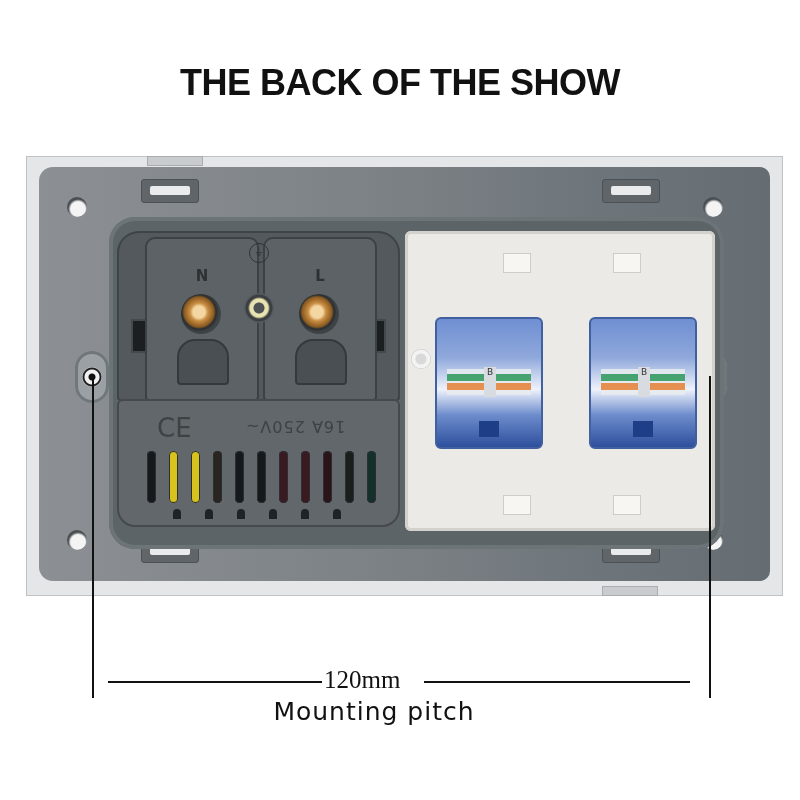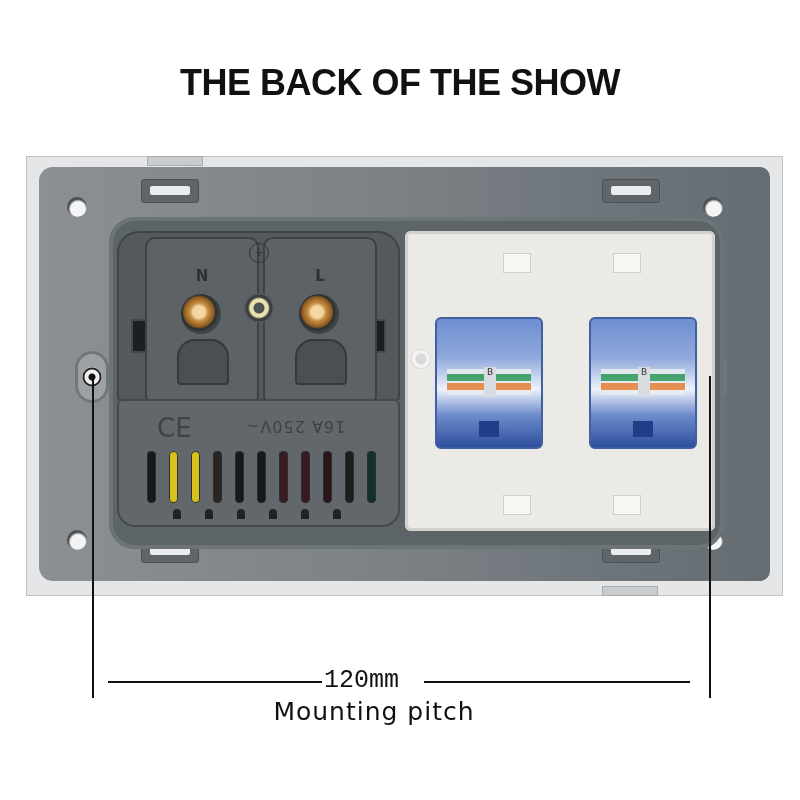--- a/index.html
+++ b/index.html
@@ -139,21 +139,21 @@
   }
   .keystone .latch {
     position: absolute; left: 42px; bottom: 10px; width: 20px; height: 16px; background: #1e3f88;
   }
 
   
   .ext-line { position: absolute; width: 1.5px; background: #111; }
   .dim-line { position: absolute; height: 1.5px; background: #111; top: 681px; }
   .dim-value {
     position: absolute; left: 322px; top: 666px; font-size: 25px; color: #111;
-    font-family: Liberation Mono, monospace; background: #fff; padding: 0 2px;
+    font-family: Liberation Serif, serif; background: #fff; padding: 0 2px;
   }
   .dim-caption {
     position: absolute; left: 0; width: 748px; top: 697px; text-align: center; font-size: 25px;
     color: #111; font-family: "DejaVu Sans", sans-serif; letter-spacing: 1px;
   }
 </style>
 </head>
 <body>
 
 <div class="title">THE BACK OF THE SHOW</div>

